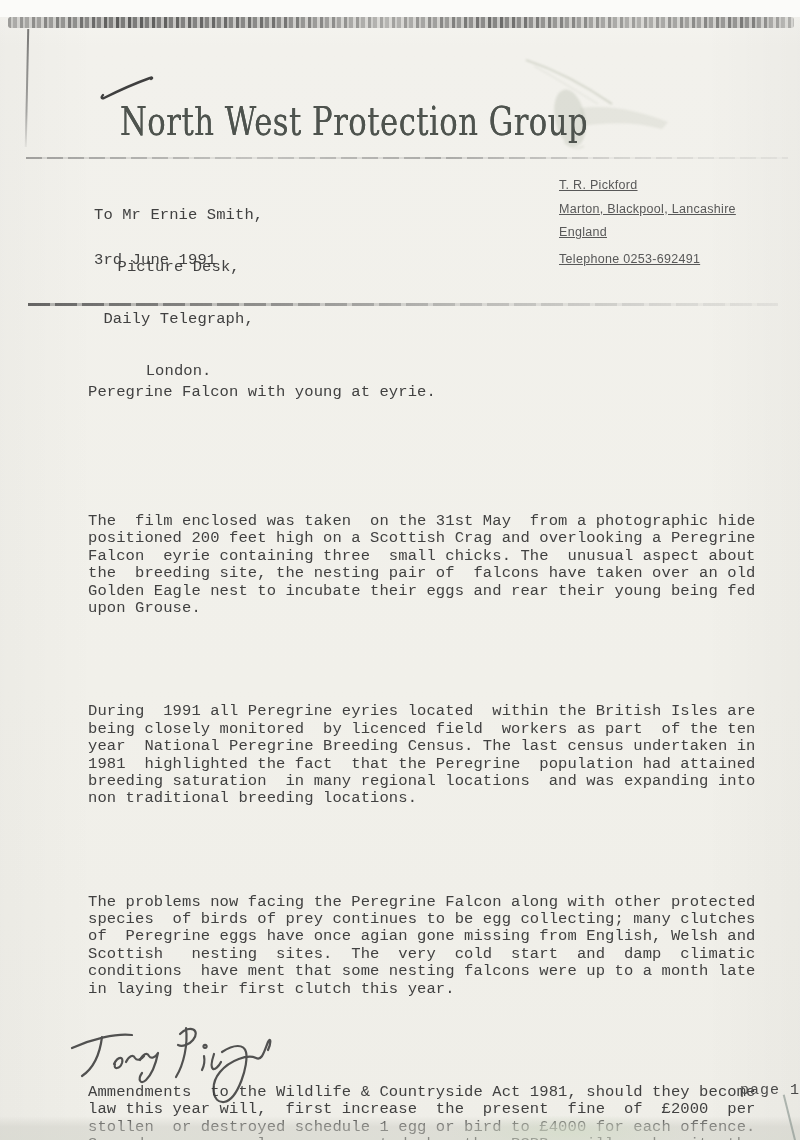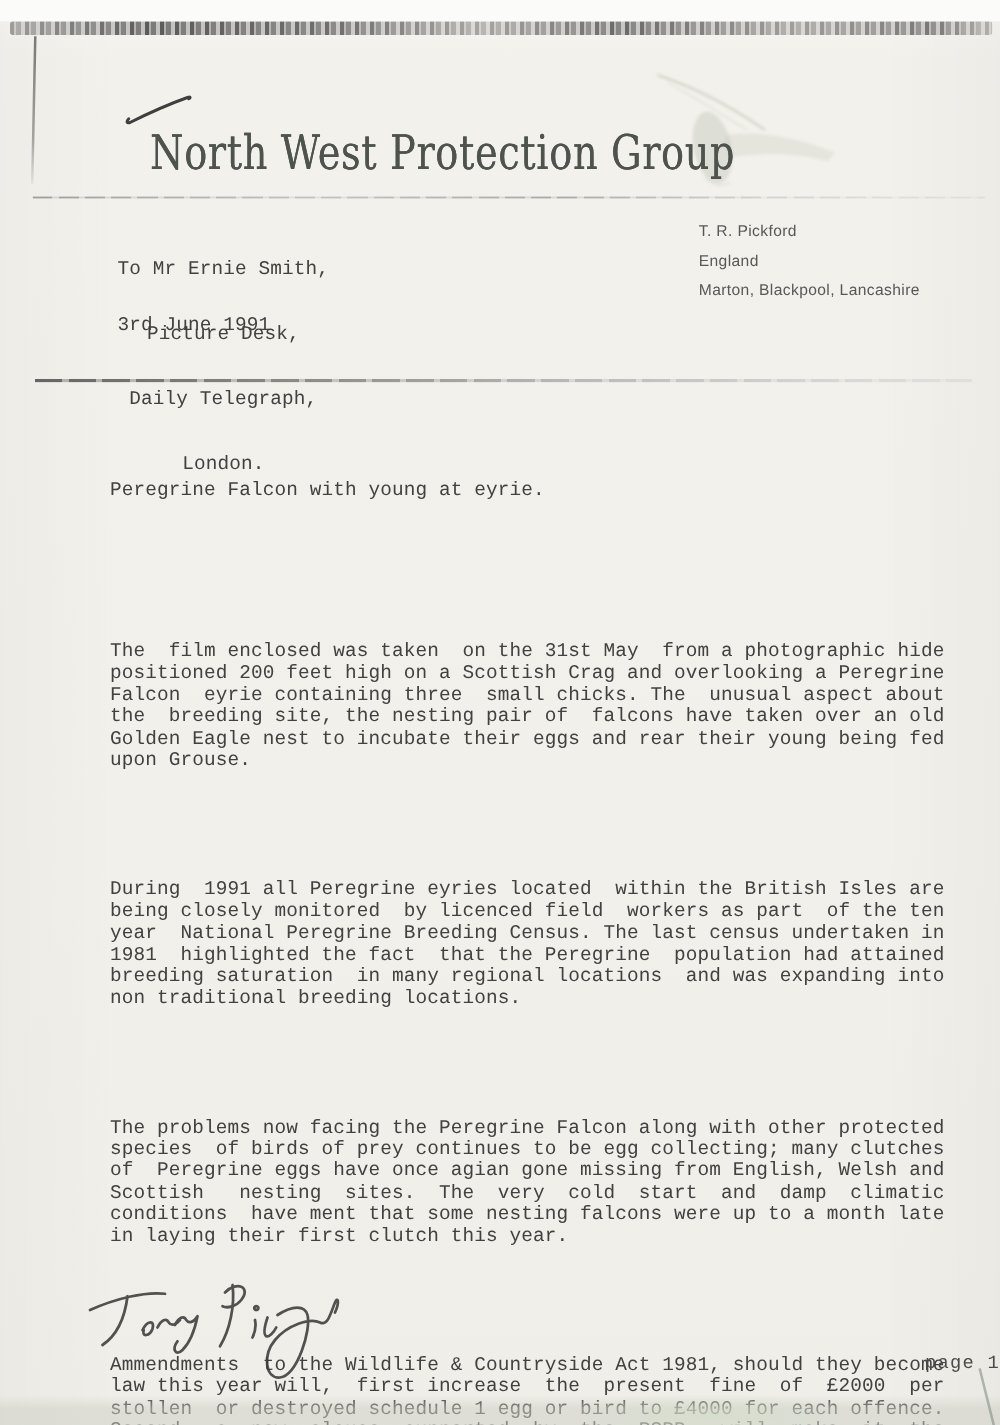--- a/index.html
+++ b/index.html
@@ -50,21 +50,21 @@
   
   .tw { color:#414141; font-size:15.5px; line-height:17.4px; letter-spacing:.1px; white-space:pre; }
   .recipient { position:absolute; left:94px; top:172px;text-align:center; }
   .date-line { position:absolute; left:94px; top:252px; }
   .body-block { position:absolute; left:88px; top:349px; width:690px; }
   .body-block .caption { margin-bottom:26px; }
   .body-block .subject { margin-bottom:36px; }
   .body-block pre.para { font:inherit; letter-spacing:inherit; margin-bottom:10px;margin-top:41px; }
   
   .sender { position:absolute; left:559px; top:174px; font-family:"Liberation Sans","DejaVu Sans",sans-serif;
-    font-size:12.5px; color:#585858; letter-spacing:.3px; }
+    font-size:12.5px; color:#585858; letter-spacing:.3px;text-decoration:underline; }
   .sender div { line-height:23.5px; }
   .sender .phone { margin-top:3px; }
   
   .signature { position:absolute; left:66px; top:1014px; }
   .page-footer { position:absolute; left:0; top:1082px; width:800px; text-align:right;
     color:#4a4a4a; font-size:15px; letter-spacing:1px; padding-left:28px; }
 </style>
 </head>
 <body>
 
@@ -94,22 +94,23 @@
   <div class="recipient tw">
     <div>To Mr Ernie Smith,</div>
     <div>Picture Desk,</div>
     <div>Daily Telegraph,</div>
     <div>London.</div>
   </div>
   <div class="date-line tw">3rd June 1991</div>
 
   <div class="sender">
     <div>T. R. Pickford</div>
+    <div>Marton, Blackpool, Lancashire</div>
     <div>England</div>
-    <div>Marton, Blackpool, Lancashire</div>
+    <div class="phone">Telephone 0253-692491</div>
   </div>
 
   <div class="sep2"></div>
 
   <div class="body-block tw">
     <div class="subject">Peregrine Falcon with young at eyrie.</div>
     <pre class="para">The  film enclosed was taken  on the 31st May  from a photographic hide
 positioned 200 feet high on a Scottish Crag and overlooking a Peregrine
 Falcon  eyrie containing three  small chicks. The  unusual aspect about
 the  breeding site, the nesting pair of  falcons have taken over an old

